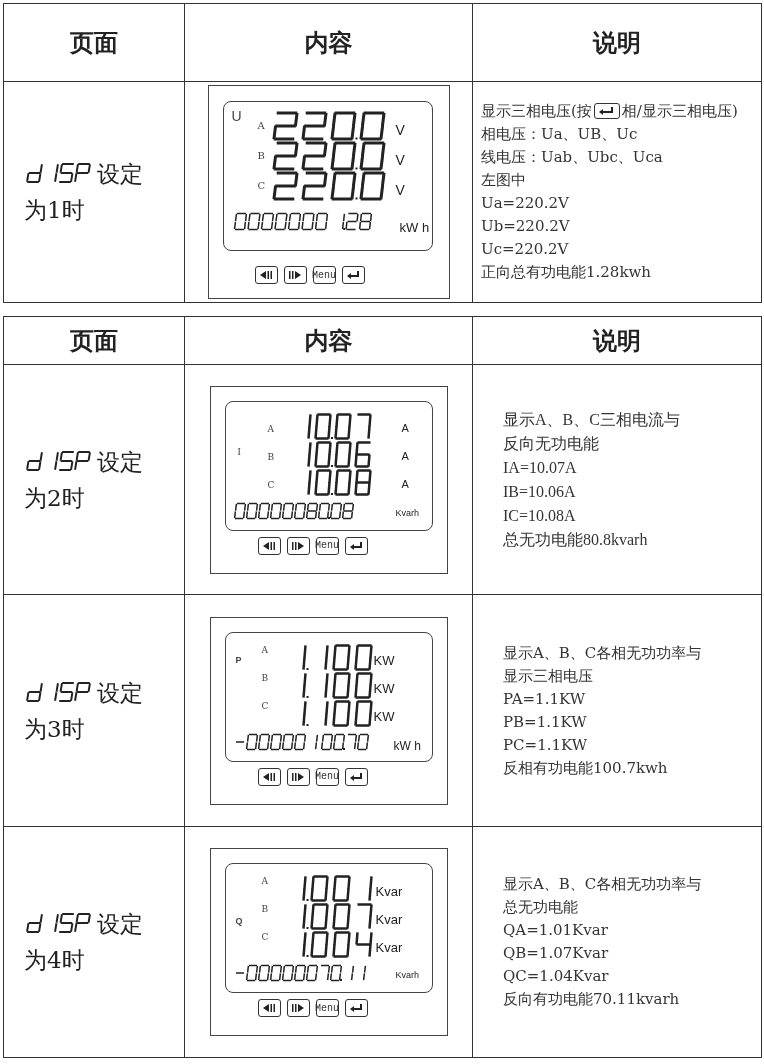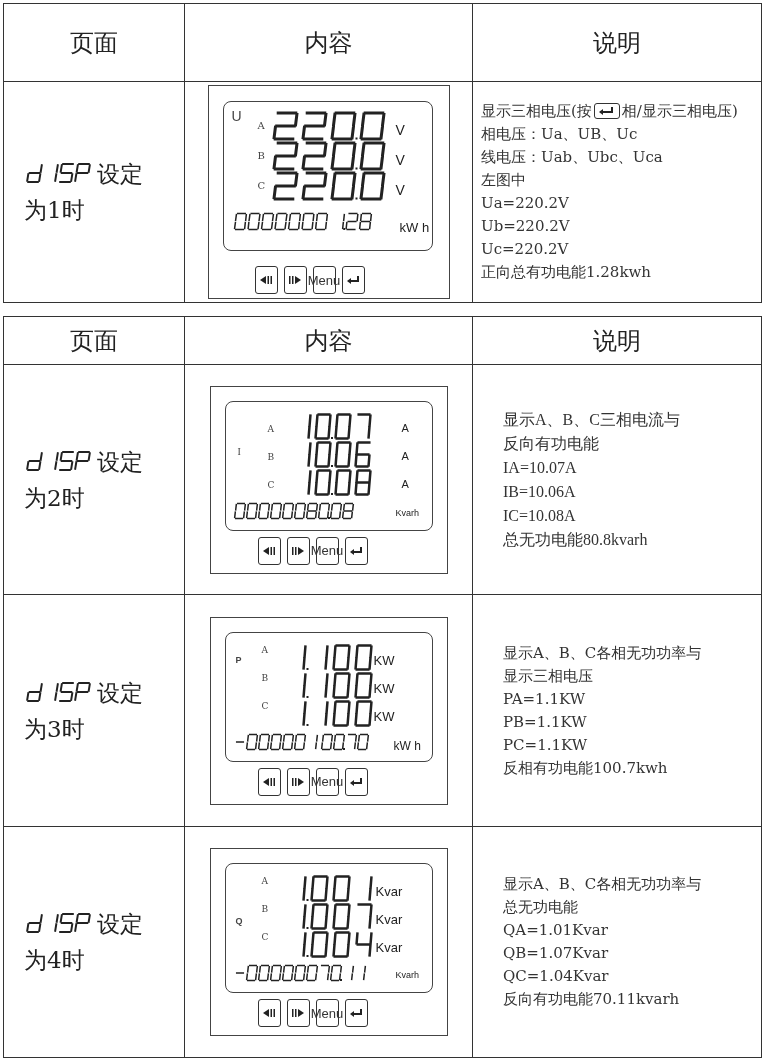--- a/index.html
+++ b/index.html
@@ -1,29 +1,29 @@
 <!DOCTYPE html>
 <html><head>
 <meta charset="utf-8">
 <style>
   html,body{margin:0;padding:0;background:#fff;}
   body{width:764px;height:1064px;position:relative;overflow:hidden;font-family:"DejaVu Serif",serif;color:#222;}
   table.spec{position:absolute;left:3px;width:759px;border-collapse:collapse;table-layout:fixed;}
   table.spec td, table.spec th{border:1.5px solid #333;padding:0;vertical-align:middle;}
-  table.spec th{font-weight:normal;font-size:24px;color:#222;font-family:"DejaVu Serif",serif;text-align:center;}
+  table.spec th{font-weight:bold;font-size:24px;color:#222;font-family:"DejaVu Serif",serif;text-align:center;}
   .col1{width:181px;} .col2{width:288px;} .col3{width:auto;}
   .page-cell{padding-left:20px !important;font-size:23px;line-height:34px;color:#222;}
   .disp-glyph{display:inline-block;vertical-align:-2px;margin-right:2px;}
   .content-cell{text-align:center;}
   .desc-cell{font-size:15px;line-height:23px;color:#333;font-family:"DejaVu Serif",serif;}
   .desc-inner{display:inline-block;}
   .meter{position:relative;margin:0 auto;border:1.5px solid #444;background:#fff;}
   .lcd{position:absolute;border:1.5px solid #444;border-radius:8px;background:#fff;}
   .keys{position:absolute;display:flex;gap:6px;}
-  .key{width:23px;height:28px;border:1.5px solid #333;border-radius:3px;box-sizing:border-box;display:flex;align-items:center;justify-content:center;font-size:13px;font-family:Liberation Sans, sans-serif;color:#333;}
+  .key{width:23px;height:18px;border:1.5px solid #333;border-radius:3px;box-sizing:border-box;display:flex;align-items:center;justify-content:center;font-size:10px;font-family:Liberation Mono, monospace;color:#333;}
   .lbl{position:absolute;font-family:"DejaVu Serif",serif;color:#444;}
   .unit{position:absolute;font-family:"Liberation Sans",sans-serif;color:#222;}
   .seg{position:absolute;}
   .enter-inline{display:inline-block;width:26px;height:16px;border:1.5px solid #333;border-radius:3px;vertical-align:-3px;margin:0 2px;box-sizing:border-box;position:relative;}
 </style>
 </head>
 <body>
 
 <table class="spec" style="top:3px;height:299px;">
   <colgroup>
@@ -184,21 +184,21 @@
                   <path d="M13 1 V6 H5" stroke="#222" stroke-width="2" fill="none"></path>
                   <path d="M2 6 L6 3 L6 9 Z" fill="#222"></path>
                 </svg>
               </div>
             </div>
           </div>
     </td>
     <td class="desc-cell" style="padding-left:30px;font-family:'Liberation Serif',serif;font-size:16px;line-height:24px;">
       <div class="desc-inner">
         <div>显示A、B、C三相电流与</div>
-        <div>反向有功电能</div>
+        <div>反向无功电能</div>
         <div>IA=10.07A</div>
         <div>IB=10.06A</div>
         <div>IC=10.08A</div>
         <div>总无功电能80.8kvarh</div>
       </div>
     </td>
   </tr>
   <tr style="height:232px;">
     <td class="page-cell">
       <div><span class="disp-glyph"><svg width="71" height="22" viewBox="-1 -2 71 22">

